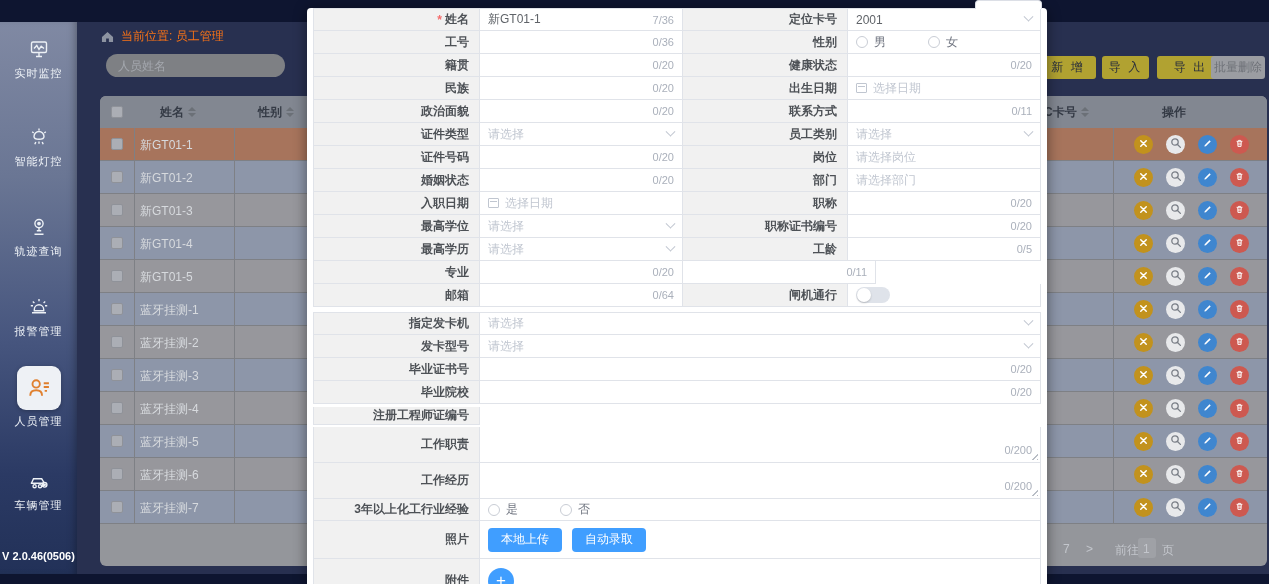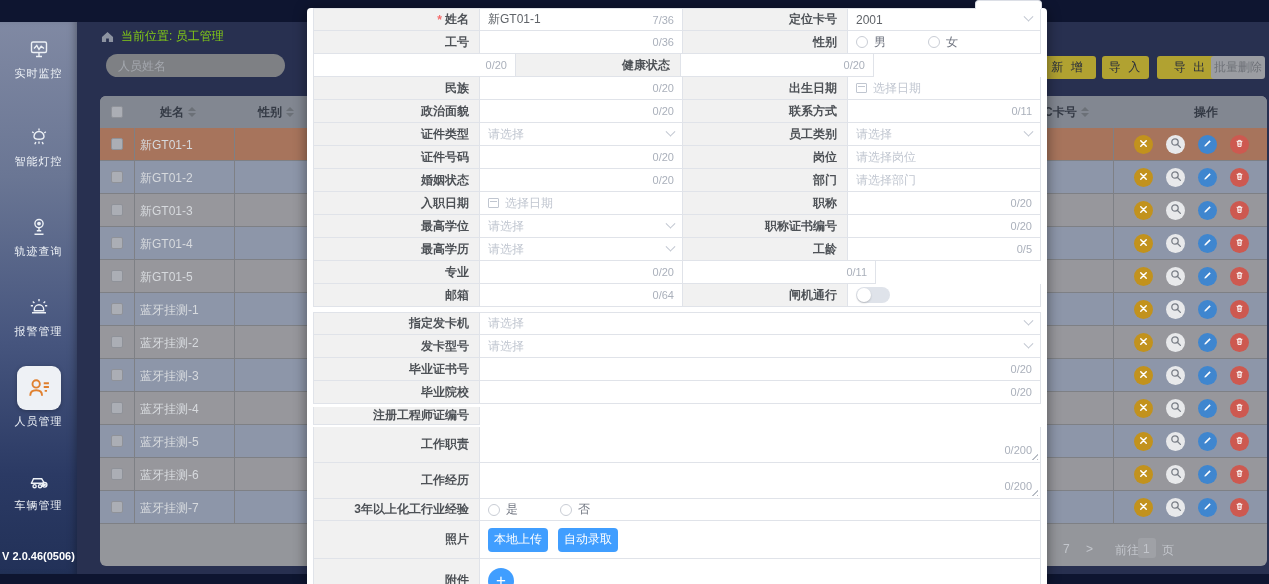--- a/index.html
+++ b/index.html
@@ -15,21 +15,21 @@
     background:linear-gradient(180deg,#8089a3 0%,#6a7694 28%,#46557e 58%,#2b3a64 82%,#223158 100%);
     box-shadow:inset -6px 0 8px -5px rgba(0,0,0,.35); }
   .side-item { position:absolute; left:0; width:77px; display:flex; flex-direction:column; align-items:center; gap:4px; cursor:pointer; }
   .side-item .ico { width:26px; height:26px; display:flex; align-items:center; justify-content:center; color:#edf1f6; }
   .side-item .lbl { font-size:11px; color:#edf1f6; letter-spacing:1px; white-space:nowrap; }
   .side-item.active .ico { width:44px; height:44px; background:#eef1f5; border-radius:9px; color:#e0802f; box-shadow:0 1px 4px rgba(0,0,0,.25); }
   #version { position:absolute; left:0; top:528px; width:77px; text-align:center; color:#ffffff; font-size:11px; font-weight:bold; }
 
   
   #content { position:absolute; left:77px; top:22px; width:1192px; height:552px; background:#283050; z-index:10; }
-  #breadcrumb { position:absolute; left:24px; top:6px; color:#84cc16; font-size:12px; display:flex; align-items:center; gap:7px; }
+  #breadcrumb { position:absolute; left:24px; top:6px; color:#f97316; font-size:12px; display:flex; align-items:center; gap:7px; }
   #search-input { position:absolute; left:29px; top:32px; width:179px; height:23px; border:none; outline:none;
     background:#7e8084; border-radius:12px; padding:0 12px; font-size:12px; color:#b9bcc2; font-family:inherit; }
   #search-input::placeholder { color:#a4a7ae; }
   #toolbar { position:absolute; left:0; top:34px; width:1192px; height:24px; }
   .tbtn { position:absolute; height:23px; border:none; border-radius:3px; font-size:12px; letter-spacing:2px;
     font-family:inherit; cursor:pointer; }
   .tbtn.warning { background:#b1a231; color:#262c3c; }
   .tbtn.disabled { background:#9b9da2; color:#6e7178; letter-spacing:0; }
 
   
@@ -75,21 +75,21 @@
   .chev { width:7px; height:7px; border-right:1.3px solid #c0c6d0; border-bottom:1.3px solid #c0c6d0; transform:rotate(45deg) translate(-2px,-2px); margin-left:auto; flex:none; }
   .calico { width:11px; height:10px; border:1px solid #c0c6d0; border-radius:1px; margin-right:6px; position:relative; flex:none; }
   .calico:before { content:""; position:absolute; left:1px; right:1px; top:2px; height:1px; background:#c0c6d0; }
   .radio { display:flex; align-items:center; gap:6px; margin-right:42px; cursor:pointer; color:#707580; }
   .radio .dot { width:12px; height:12px; border-radius:50%; border:1px solid #c9cdd5; background:#fff; }
   .switch { width:34px; height:16px; border-radius:9px; background:#dfe3ea; position:relative; cursor:pointer; }
   .switch .knob { position:absolute; left:1px; top:1px; width:14px; height:14px; border-radius:50%; background:#fff; box-shadow:0 1px 2px rgba(0,0,0,.2); }
   .resize-corner { position:absolute; right:2px; bottom:2px; width:8px; height:8px;
     background:repeating-linear-gradient(135deg,#b9bec6 0 1px,transparent 1px 3.5px); clip-path:polygon(100% 0,100% 100%,0 100%); }
   .ta .cnt { position:absolute; right:8px; bottom:6px; margin:0; }
-  .bluebtn { height:24px; padding:0 6px; background:#409eff; color:#fff; border:none; border-radius:4px; font-size:12px; font-family:inherit; cursor:pointer; margin-right:10px; }
+  .bluebtn { height:24px; padding:0 13px; background:#409eff; color:#fff; border:none; border-radius:4px; font-size:12px; font-family:inherit; cursor:pointer; margin-right:10px; }
   .plusbtn { width:26px; height:26px; border-radius:50%; background:#409eff; color:#fff; border:none; font-size:17px; line-height:24px; cursor:pointer; }
   #popup-fragment { position:absolute; left:975px; top:0; width:67px; height:9px; background:#fff; border:1px solid #dcdfe6; border-bottom:none; border-radius:4px 4px 0 0; z-index:60; }
 </style>
 </head>
 <body>
 
 <div id="topbar"></div>
 
 <div id="sidebar">
     <div class="side-item" style="top: 14px;">
@@ -188,21 +188,21 @@
             <i class="dn"></i>
           </span>
         </div>
         <div class="hcell" style="left: 944px;">
           <span>C卡号</span>
           <span class="carets">
             <i class="up"></i>
             <i class="dn"></i>
           </span>
         </div>
-        <div class="hcell" style="left: 1094px;">
+        <div class="hcell" style="left: 1062px;">
           <span>操作</span>
         </div>
       </div>
     <div id="tbody">
         <div class="trow selected" style="top: 0px;">
           <i class="cbx"></i>
           <span class="rname">新GT01-1</span>
           <i class="vline" style="left: 34px; height: 33px;"></i>
           <i class="vline" style="left: 134px; height: 33px;"></i>
           <i class="vline" style="left: 1013px; height: 33px;"></i>
@@ -608,20 +608,23 @@
           <i class="dot"></i>
           <span>男</span>
         </span>
         <span class="radio">
           <i class="dot"></i>
           <span>女</span>
         </span>
       </div>
     </div>
     <div class="mrow" style="top: 46px; height: 23px;">
+      <div class="mcell lab" style="width: 167px;">
+        <span>籍贯</span>
+      </div>
       <div class="mcell inp" style="width: 203px;">
         <span class="cnt">0/20</span>
       </div>
       <div class="mcell lab" style="width: 165px;">
         <span>健康状态</span>
       </div>
       <div class="mcell inp" style="width: 193px;">
         <span class="cnt">0/20</span>
       </div>
     </div>

